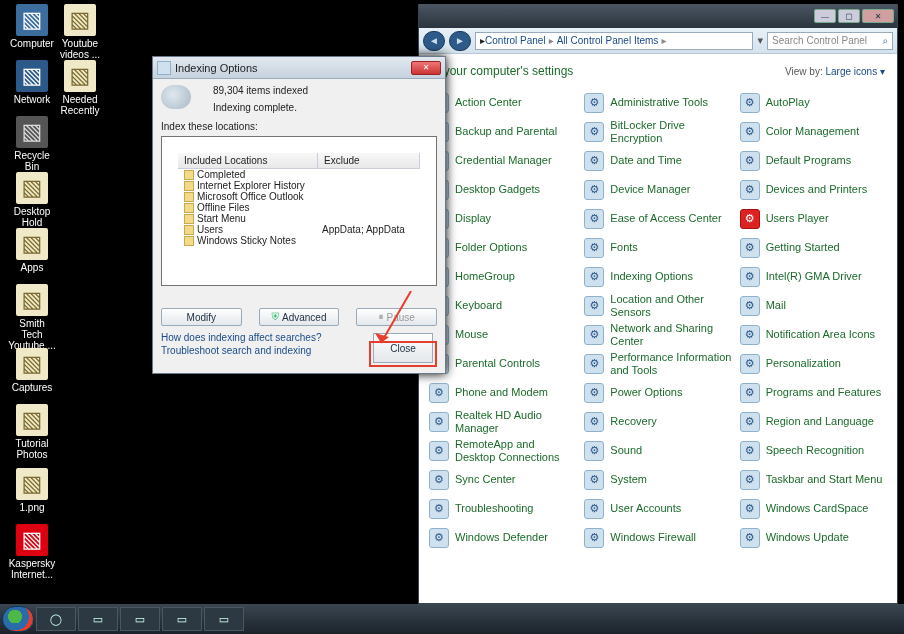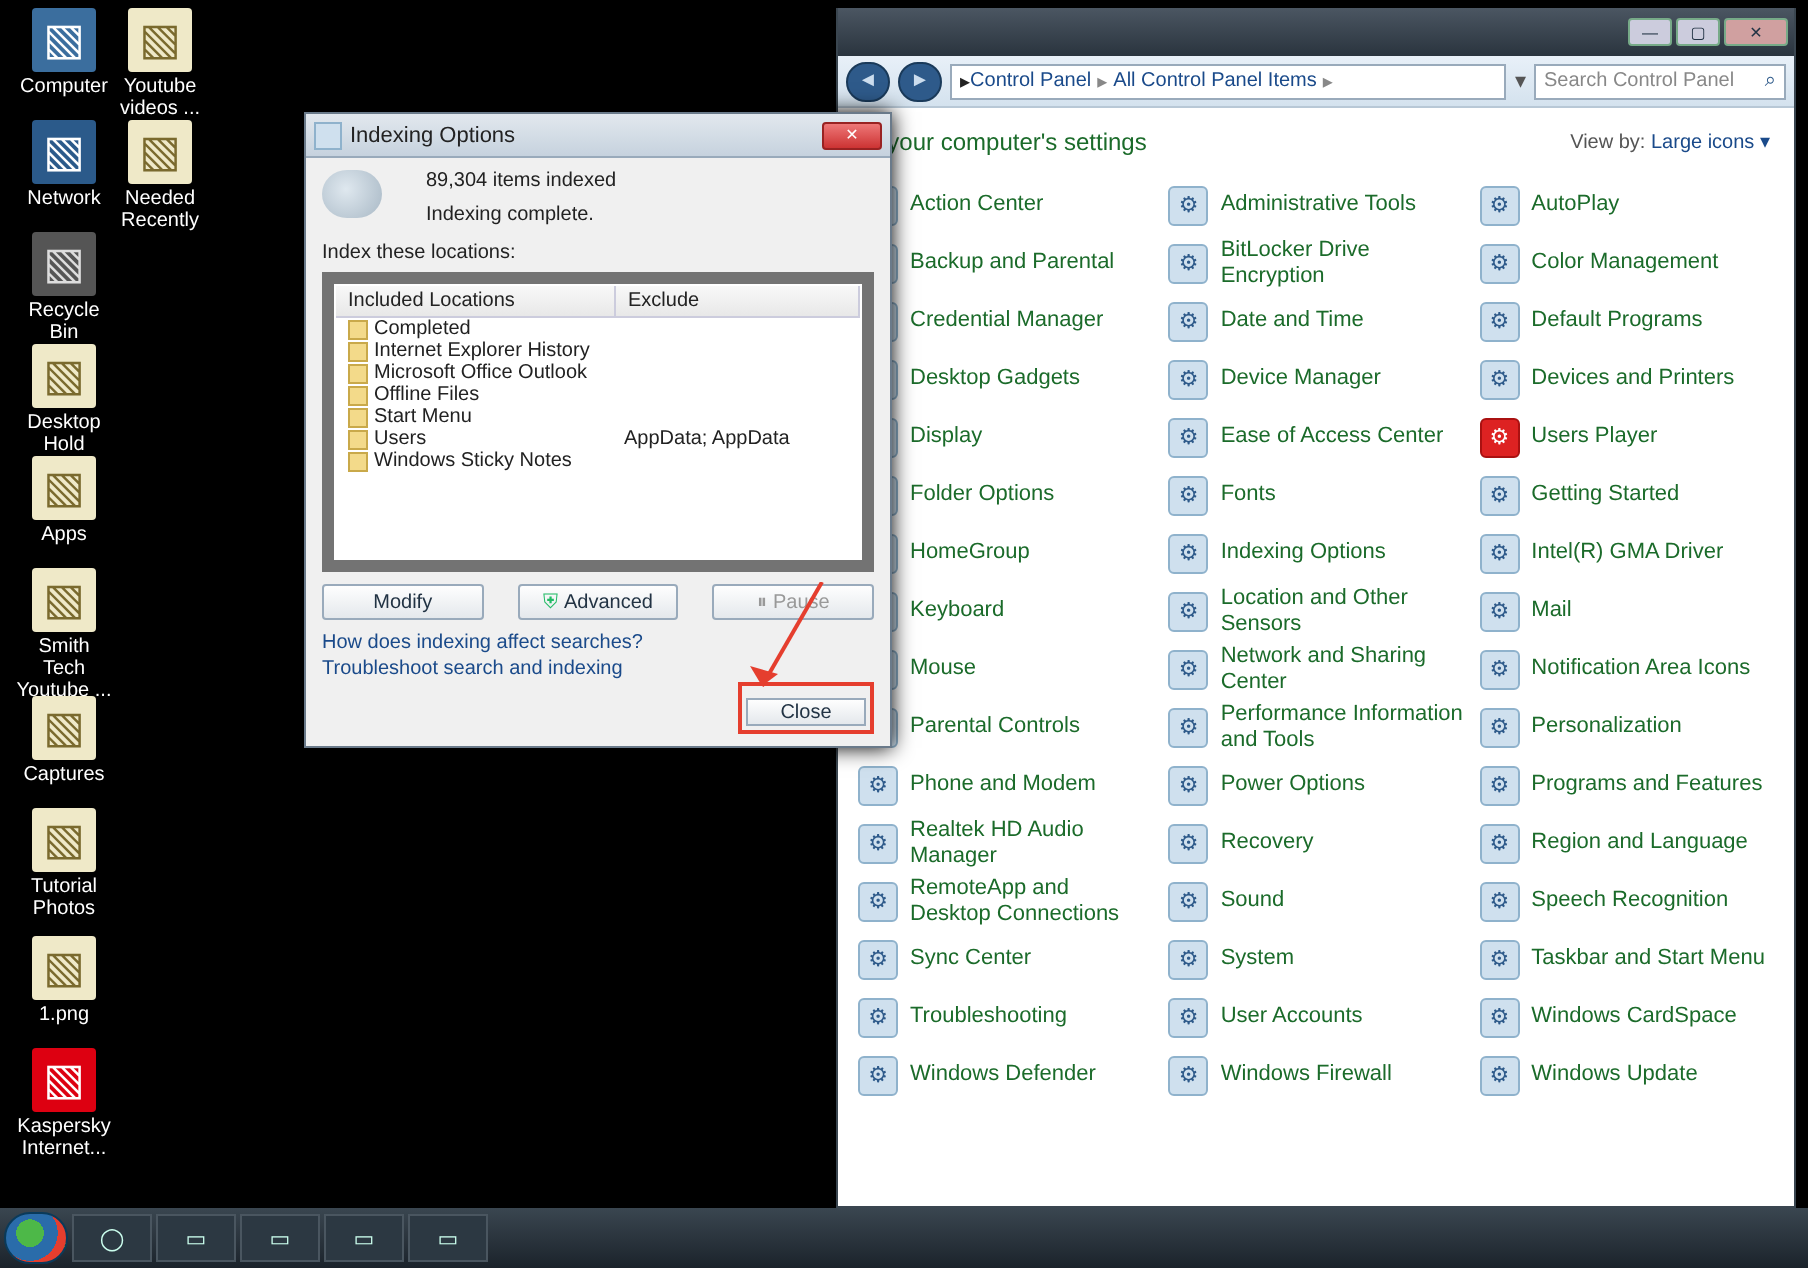--- a/index.html
+++ b/index.html
@@ -38,34 +38,34 @@
   
   .dlg{position:absolute;left:152px;top:56px;width:294px;height:318px;background:#f0f0f0;border:1px solid #6a7a8a;box-shadow:0 0 10px #000}
   .dlgtitle{height:22px;background:linear-gradient(#e2e8ee,#c6d2de);display:flex;align-items:center;padding:0 4px;font-size:11px;color:#222;border-bottom:1px solid #9ab}
   .dlgtitle .ic{width:14px;height:14px;background:#cfe0ee;border:1px solid #8fb2cc;margin-right:4px}
   .dlgtitle .xbtn{margin-left:auto;width:30px;height:14px;background:linear-gradient(#e77,#c33);border:1px solid #922;border-radius:2px;color:#fff;font-size:8px;display:flex;align-items:center;justify-content:center}
   .dlgbody{padding:6px 8px 8px;font-size:10px;color:#222}
   .status{display:flex;gap:22px;align-items:flex-start;margin-bottom:8px}
   .status .ic{width:30px;height:24px;background:radial-gradient(circle at 40% 40%,#dfe8ef,#a8b8c5);border-radius:50%/60%}
   .locs{margin-top:4px}
   .locs .lbl{margin-bottom:4px}
-  .loclist{background:#fff;border:6px solid #737373;height:150px;padding:1px;overflow:hidden}
+  .loclist{background:#fff;border:1px solid #737373;height:150px;padding:16px;overflow:hidden}
   .lochdr{display:flex;background:linear-gradient(#f8f8f8,#e8e8e8);border-bottom:1px solid #ccd;font-size:10px}
   .lochdr div{padding:2px 6px;border-right:1px solid #ccd}
   .lochdr .c1{width:140px}.lochdr .c2{flex:1}
   .locrow{display:flex;font-size:10px;padding:0 2px}
   .locrow .c1{width:138px;display:flex;align-items:center;gap:3px;padding:0 4px}
   .locrow .c2{flex:1;padding:0 4px}
   .locrow .fic{width:10px;height:10px;background:#f3da8a;border:1px solid #c9a94a}
-  .btnrow{display:flex;gap:17px;margin-top:6px}
+  .btnrow{display:flex;gap:17px;margin-top:22px}
   .btnrow button{flex:1;height:18px;font-size:10px;background:linear-gradient(#fefefe,#e4e8ec);border:1px solid #9ab;border-radius:2px;color:#234;display:flex;align-items:center;justify-content:center;gap:3px}
   .btnrow button.dis{color:#999}
   .links{margin-top:6px;font-size:10px}
   .links a{color:#1a4a8a;text-decoration:none;display:block;margin-bottom:2px}
-  .closebtn{position:absolute;right:12px;bottom:10px;width:60px;height:14px;font-size:10px;background:linear-gradient(#fefefe,#e4e8ec);border:1px solid #9ab;color:#234}
+  .closebtn{position:absolute;right:12px;bottom:10px;width:60px;height:30px;font-size:10px;background:linear-gradient(#fefefe,#e4e8ec);border:1px solid #9ab;color:#234}
   .closehl{position:absolute;right:8px;bottom:6px;width:68px;height:26px;border:2px solid #e53e2e}
   svg.arr{position:absolute;pointer-events:none}
 </style>
 </head>
 <body>
 
 <div class="desktop">
   <div id="dicons">
       <div class="dicon" style="left: 8px; top: 4px;">
         <div class="glyph computer">▧</div>

